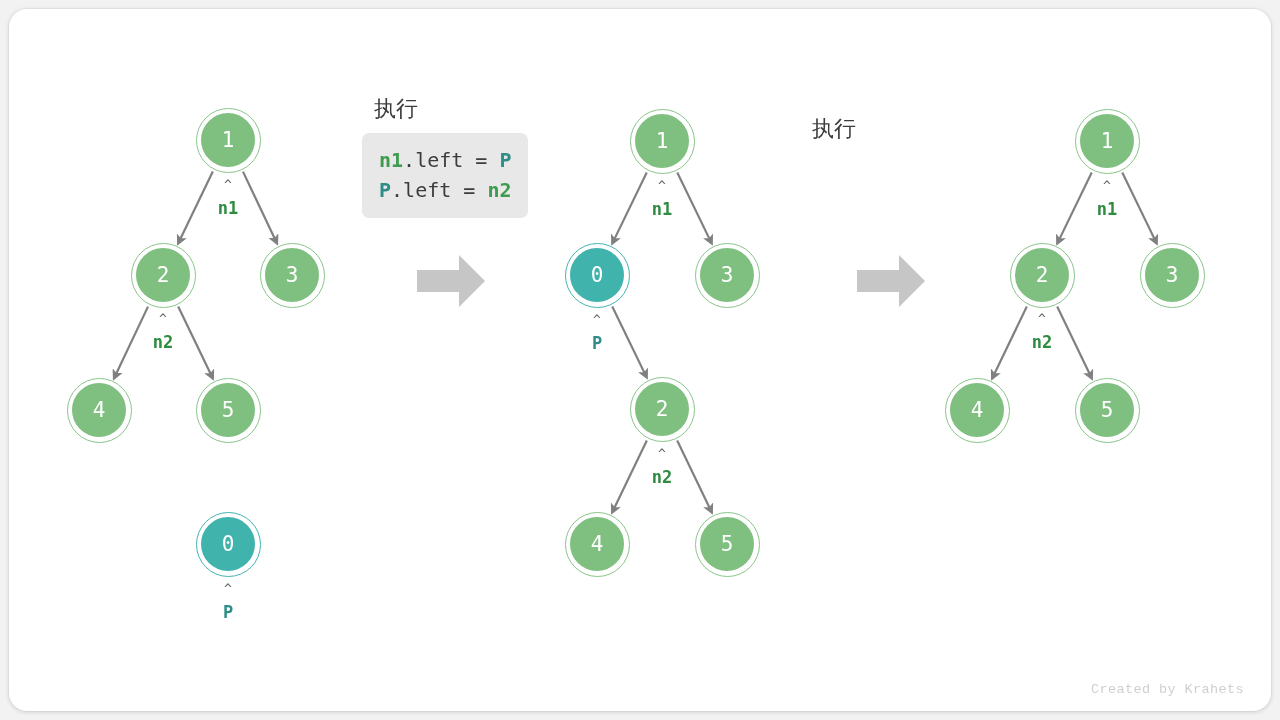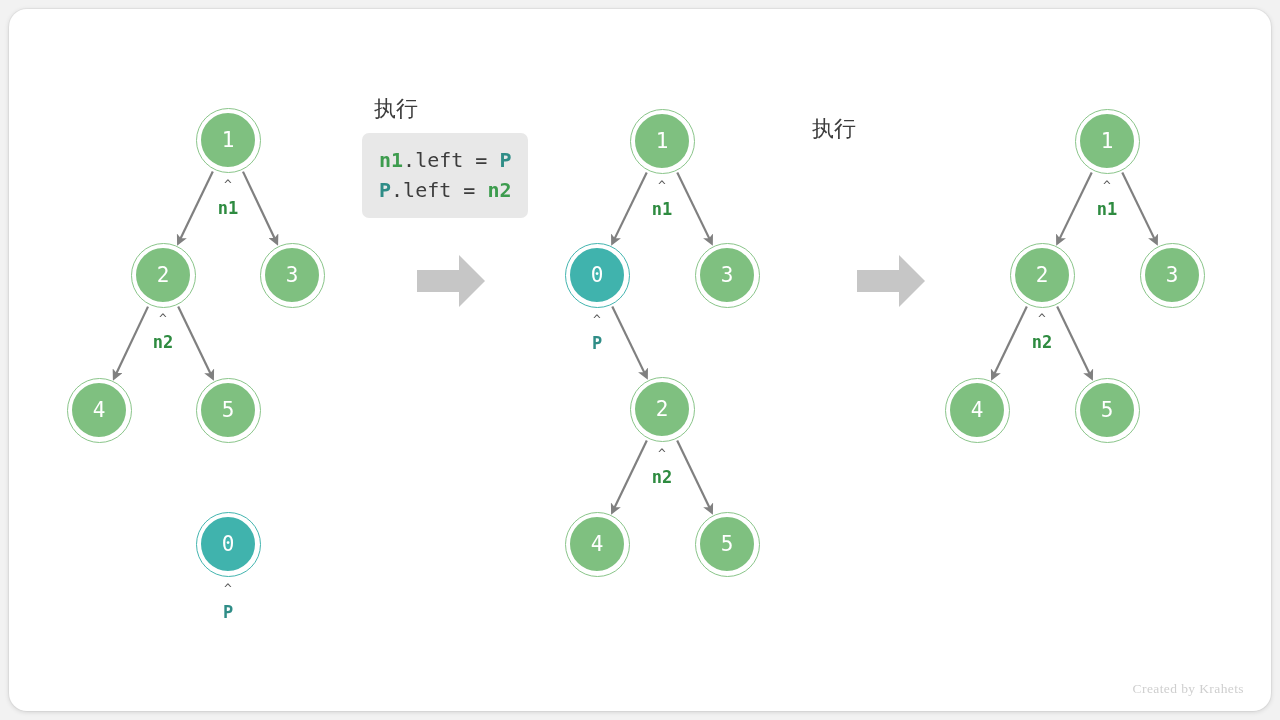--- a/index.html
+++ b/index.html
@@ -122,21 +122,21 @@
   .tok-plain{ color: #3c3c3c; }
 
   
   .bigarrow { position: absolute; }
 
   
   #footer {
     position: absolute;
     right: 36px;
     bottom: 23px;
-    font-family: Liberation Serif, serif;
+    font-family: Liberation Mono, monospace;
     font-size: 13.5px;
     color: #cfcfcf;
     letter-spacing: 0.4px;
   }
 </style>
 </head>
 <body>
 
 <div id="stage">
   <div id="card"></div>

